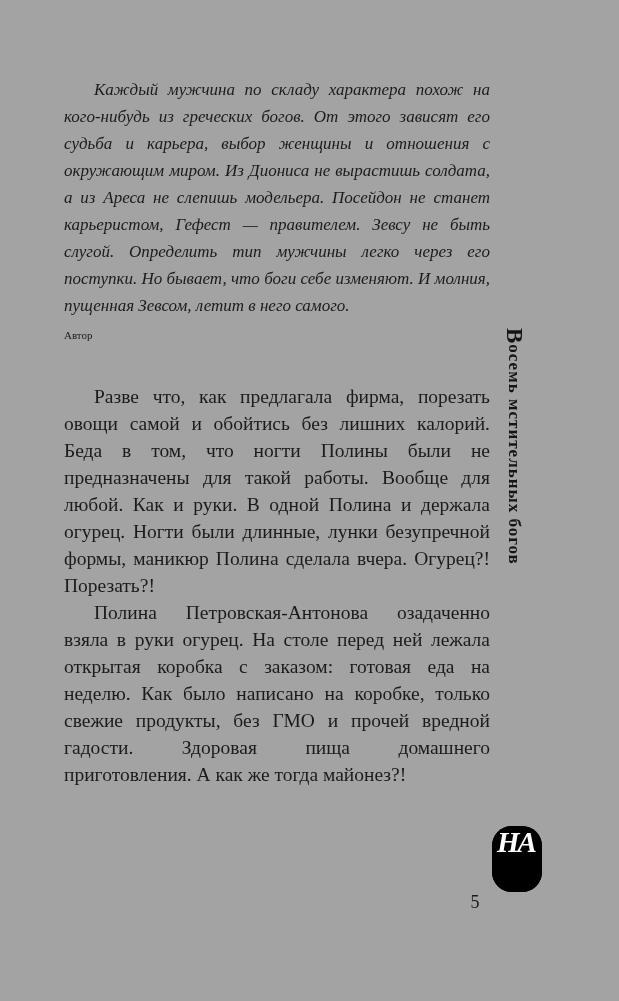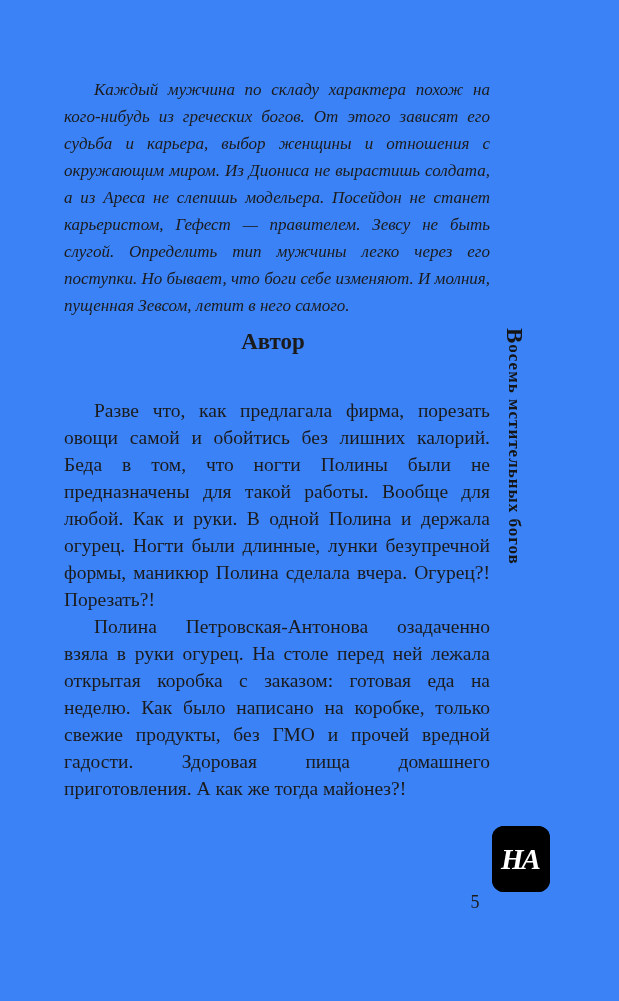--- a/index.html
+++ b/index.html
@@ -4,21 +4,21 @@
 <style>
   * { margin: 0; padding: 0; box-sizing: border-box; }
   html, body { background: #e8e8e8; }
   body { font-family: "Liberation Serif", "DejaVu Serif", serif; }
 
   .page {
     position: relative;
     width: 619px;
     height: 1001px;
     margin: 0 auto;
-    background: #3b82f6;
+    background: #a3a3a3;
     color: #1b1b1b;
     overflow: hidden;
   }
 
   .content {
     position: absolute;
     left: 64px;
     top: 76px;
     width: 426px;
   }
@@ -28,24 +28,23 @@
     font-size: 17px;
     line-height: 27px;
     text-align: justify;
     text-indent: 30px;
     hyphens: auto;
     -webkit-hyphens: auto;
   }
 
   .epigraph-author {
     margin-top: 10px;
-    font-size: 23px;
-    text-align: center;
+    font-size: 11px;
+    text-align: left;
     padding-right: 8px;
-    font-weight: bold;
   }
 
   .body-text {
     margin-top: 42px;
     font-size: 19.5px;
     line-height: 27px;
     text-align: justify;
     hyphens: auto;
     -webkit-hyphens: auto;
   }
@@ -69,26 +68,26 @@
   }
 
   .vertical-title::first-letter {
     font-size: 23px;
   }
 
   .series-logo {
     position: absolute;
     left: 492px;
     top: 826px;
-    width: 58px;
+    width: 50px;
     height: 66px;
     background: #000000;
-    border-radius: 12px;
+    border-radius: 20px;
     display: flex;
-    align-items: center;
+    align-items: flex-start;
     justify-content: center;
     box-shadow: inset 0 0 0 2px #000;
   }
 
   .logo-letters {
     color: #ffffff;
     font-weight: bold;
     font-style: italic;
     font-size: 29px;
     letter-spacing: -2px;

